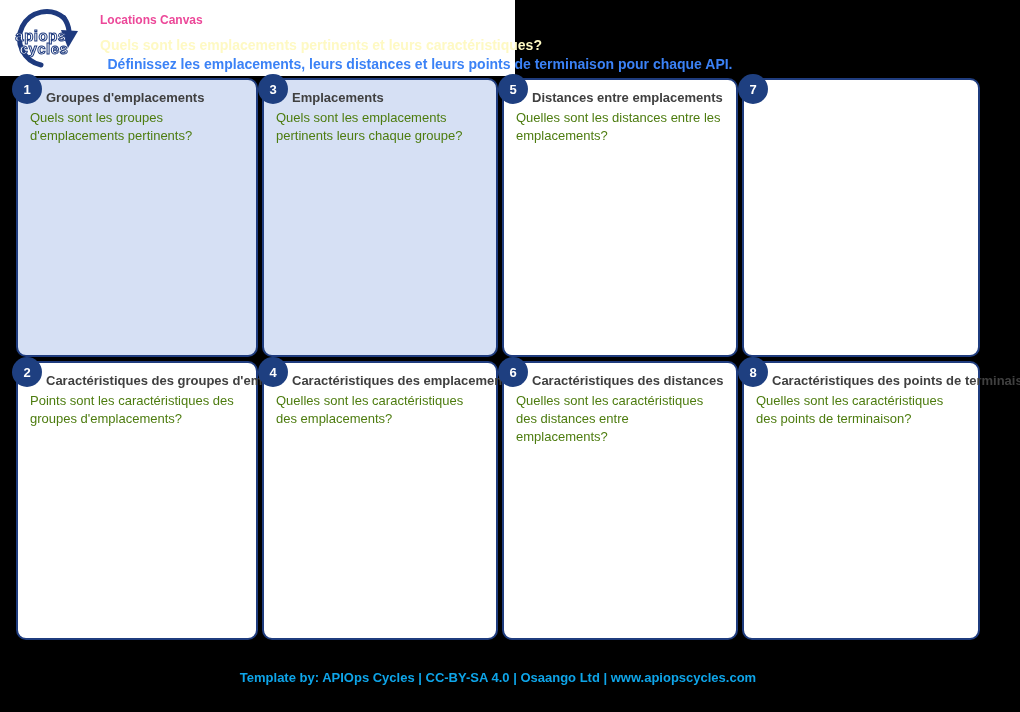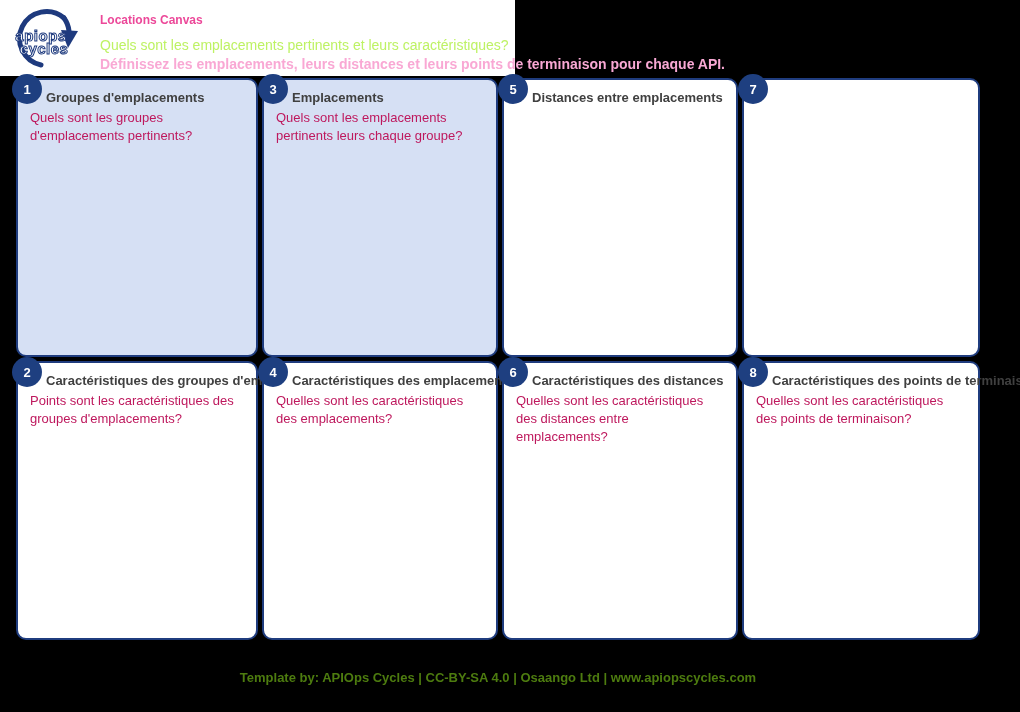--- a/index.html
+++ b/index.html
@@ -9,22 +9,22 @@
     font-family:"Liberation Sans",sans-serif;
     position:relative;overflow:hidden;
   }
   
   .header-bg{
     position:absolute;left:0;top:0;width:515px;height:76px;background:#ffffff;
   }
   .logo{position:absolute;left:7px;top:4px;width:78px;height:66px;}
   .header-text{position:absolute;left:100px;top:13px;width:640px;}
   .eyebrow{font-size:12px;font-weight:bold;color:#ec4899;line-height:14px;}
-  .main-title{font-size:14px;font-weight:normal;color:#bef264;line-height:16px;margin-top:10px;}
-  .sub-title{font-size:14px;font-weight:bold;color:#f9a8d4;line-height:16px;margin-top:3px;white-space:nowrap;}
+  .main-title{font-size:14px;font-weight:bold;color:#fef9c3;line-height:16px;margin-top:10px;}
+  .sub-title{font-size:14px;font-weight:bold;color:#3b82f6;line-height:16px;margin-top:3px;white-space:nowrap;text-align:center;}
   
   .canvas-grid{
     position:absolute;left:16px;top:78px;
     display:grid;
     grid-template-columns:242px 236px 236px 238px;
     grid-template-rows:279px 279px;
     gap:4px;
   }
   .card{
     position:relative;
@@ -41,30 +41,30 @@
     font-size:13px;font-weight:bold;
     display:flex;align-items:center;justify-content:center;
   }
   .card-title{
     margin:10px 0 0 28px;
     font-size:13px;font-weight:bold;color:#404040;
     white-space:nowrap;line-height:16px;
   }
   .card-question{
     margin:3px 12px 0 12px;
-    font-size:13px;color:#be185d;line-height:18px;
+    font-size:13px;color:#4d7c0f;line-height:18px;
     max-width:208px;
   }
   
   .footer{
     position:absolute;left:16px;top:668px;width:964px;
     text-align:center;
   }
   .footer-credit{
-    font-size:13px;font-weight:bold;color:#4d7c0f;line-height:16px;
+    font-size:13px;font-weight:bold;color:#0ea5e9;line-height:16px;
   }
 </style>
 </head>
 <body>
 
 <div class="header-bg"></div>
 
 <svg class="logo" viewBox="0 0 78 66">
   <path d="M 34 61 A 27 27 0 1 1 57 14" fill="none" stroke="#1e3a7e" stroke-width="5" stroke-linecap="round"></path>
   <path d="M 57 14 A 27 27 0 0 1 62 27" fill="none" stroke="#1e3a7e" stroke-width="5" stroke-linecap="round"></path>
@@ -86,20 +86,21 @@
     <div class="card-question">Quels sont les groupes d'emplacements pertinents?</div>
   </div>
     <div class="card highlighted" style="z-index: 2;">
     <div class="badge">3</div>
     <div class="card-title">Emplacements</div>
     <div class="card-question">Quels sont les emplacements pertinents leurs chaque groupe?</div>
   </div>
     <div class="card" style="z-index: 3;">
     <div class="badge">5</div>
     <div class="card-title">Distances entre emplacements</div>
+    <div class="card-question">Quelles sont les distances entre les emplacements?</div>
   </div>
     <div class="card" style="z-index: 4;">
     <div class="badge">7</div>
   </div>
     <div class="card" style="z-index: 5;">
     <div class="badge">2</div>
     <div class="card-title">Caractéristiques des groupes d'emplacements</div>
     <div class="card-question">Points sont les caractéristiques des groupes d'emplacements?</div>
   </div>
     <div class="card" style="z-index: 6;">

